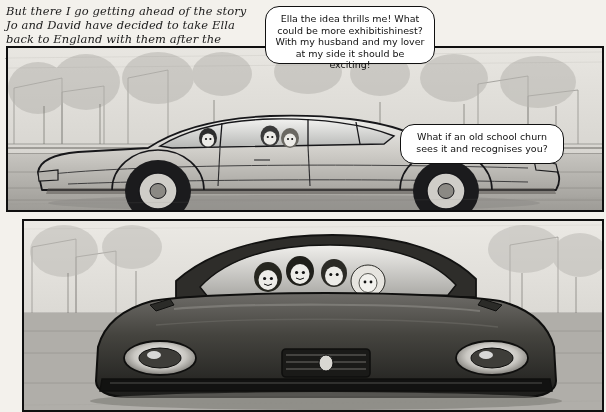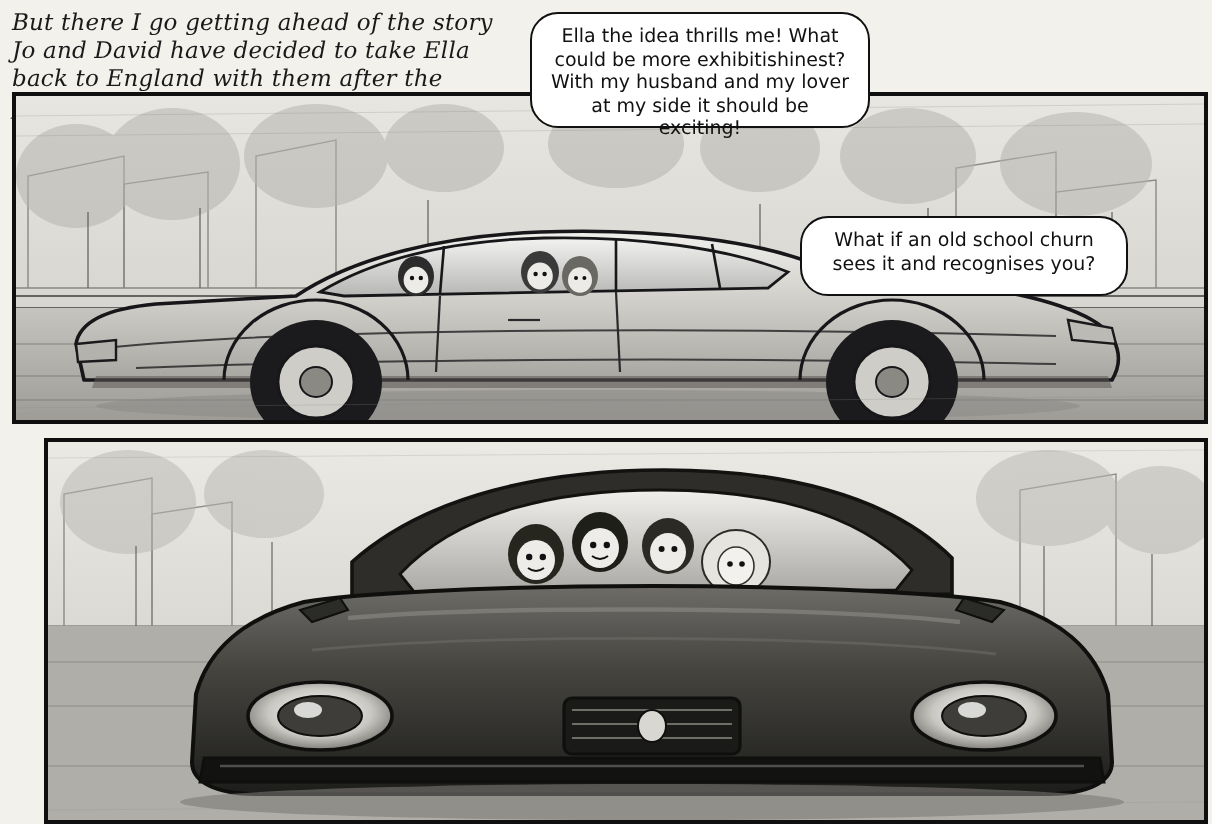--- a/index.html
+++ b/index.html
@@ -63,21 +63,21 @@
     text-align: center;
     z-index: 30;
   }
   .balloon.sq {
     border-radius: 14px;
   }
 
   
   #balloon-a { left: 72px;  top: 48px;  width: 144px; height: 38px; }
   #balloon-b { left: 265px; top: 6px;   width: 170px; height: 58px; }
-  #balloon-c { left: 392px; top: 60px;  width: 164px; height: 40px; }
+  #balloon-c { left: 392px; top: 76px;  width: 164px; height: 40px; }
 </style>
 </head>
 <body>
 
 <div id="page">
 
   <div class="narration">But there I go getting ahead of the story Jo and David have decided to take Ella back to England with them after the film.</div>
 
   <div class="panel" id="panel-1">
     <svg class="scene" viewBox="0 0 594 162" preserveAspectRatio="none">

